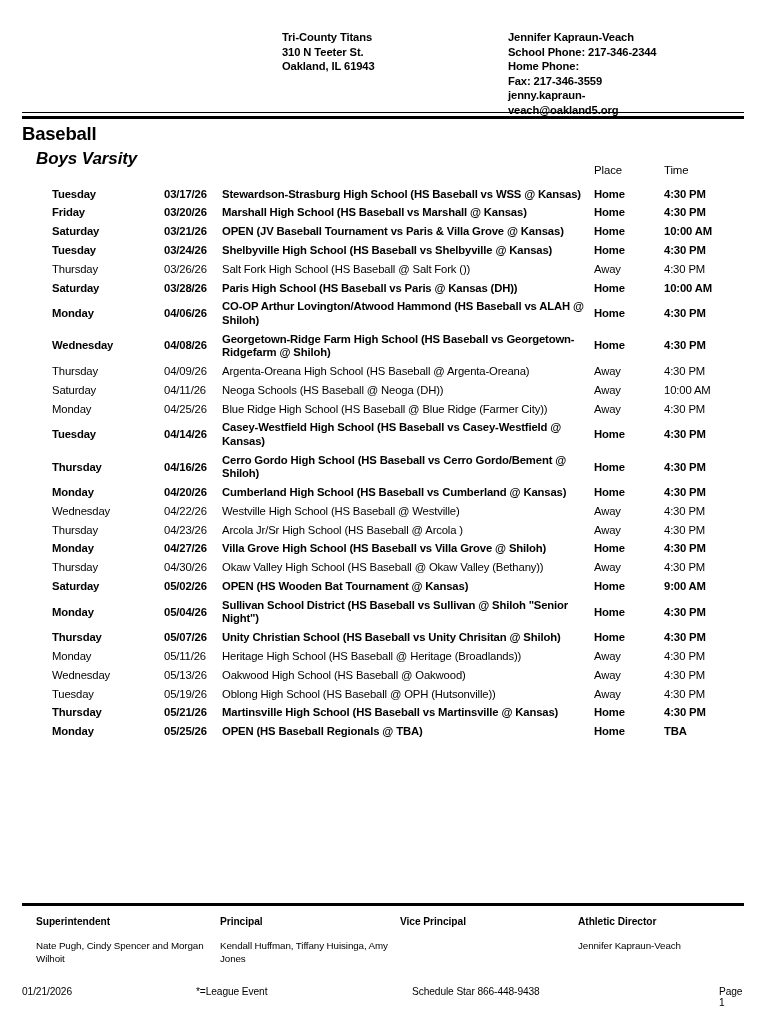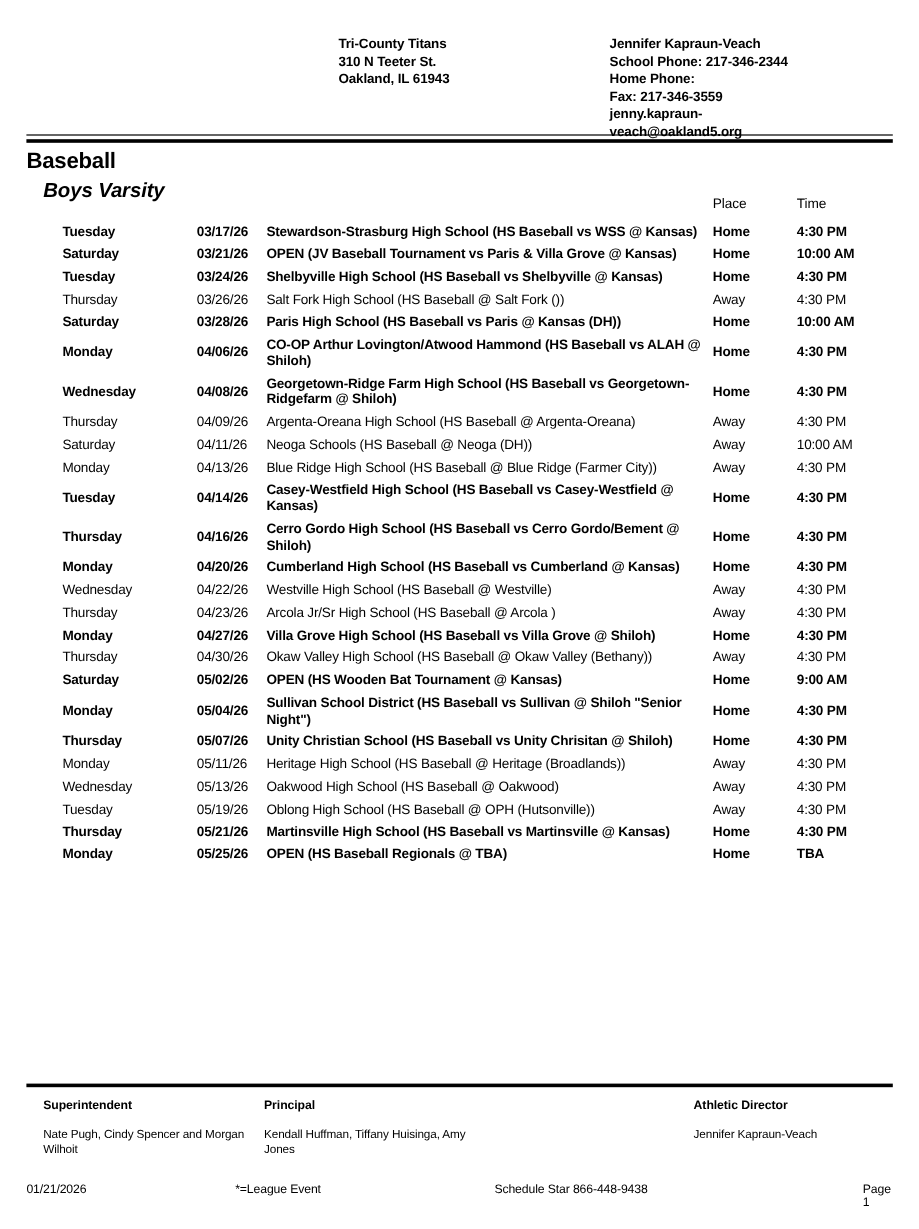--- a/index.html
+++ b/index.html
@@ -223,20 +223,28 @@
         <tr class="home">
           <td></td>
           <td class="cell-day">Tuesday</td>
           <td class="cell-date">03/17/26</td>
           <td class="cell-event">Stewardson-Strasburg High School (HS Baseball vs WSS @ Kansas)</td>
           <td class="cell-place">Home</td>
           <td class="cell-time">4:30 PM</td>
         </tr>
         <tr class="home">
           <td></td>
+          <td class="cell-day">Friday</td>
+          <td class="cell-date">03/20/26</td>
+          <td class="cell-event">Marshall High School (HS Baseball vs Marshall @ Kansas)</td>
+          <td class="cell-place">Home</td>
+          <td class="cell-time">4:30 PM</td>
+        </tr>
+        <tr class="home">
+          <td></td>
           <td class="cell-day">Saturday</td>
           <td class="cell-date">03/21/26</td>
           <td class="cell-event">OPEN (JV Baseball Tournament vs Paris &amp; Villa Grove @ Kansas)</td>
           <td class="cell-place">Home</td>
           <td class="cell-time">10:00 AM</td>
         </tr>
         <tr class="home">
           <td></td>
           <td class="cell-day">Tuesday</td>
           <td class="cell-date">03/24/26</td>
@@ -288,21 +296,21 @@
           <td></td>
           <td class="cell-day">Saturday</td>
           <td class="cell-date">04/11/26</td>
           <td class="cell-event">Neoga Schools (HS Baseball @ Neoga (DH))</td>
           <td class="cell-place">Away</td>
           <td class="cell-time">10:00 AM</td>
         </tr>
         <tr class="away">
           <td></td>
           <td class="cell-day">Monday</td>
-          <td class="cell-date">04/13/26</td>
+          <td class="cell-date">04/25/26</td>
           <td class="cell-event">Blue Ridge High School (HS Baseball @ Blue Ridge (Farmer City))</td>
           <td class="cell-place">Away</td>
           <td class="cell-time">4:30 PM</td>
         </tr>
         <tr class="home">
           <td></td>
           <td class="cell-day">Tuesday</td>
           <td class="cell-date">04/14/26</td>
           <td class="cell-event">Casey-Westfield High School (HS Baseball vs Casey-Westfield @ Kansas)</td>
           <td class="cell-place">Home</td>
@@ -426,20 +434,24 @@
   <div class="bottom-rule"></div>
 
   <div class="staff">
     <div class="staff-col s1">
       <div class="staff-role">Superintendent</div>
       <div class="staff-name">Nate Pugh, Cindy Spencer and Morgan Wilhoit</div>
     </div>
     <div class="staff-col s2">
       <div class="staff-role">Principal</div>
       <div class="staff-name">Kendall Huffman, Tiffany Huisinga, Amy Jones</div>
+    </div>
+    <div class="staff-col s3">
+      <div class="staff-role">Vice Principal</div>
+      <div class="staff-name"></div>
     </div>
     <div class="staff-col s4">
       <div class="staff-role">Athletic Director</div>
       <div class="staff-name">Jennifer Kapraun-Veach</div>
     </div>
   </div>
 
   <div class="footer">
     <span class="f-date">01/21/2026</span>
     <span class="f-league">*=League Event</span>

